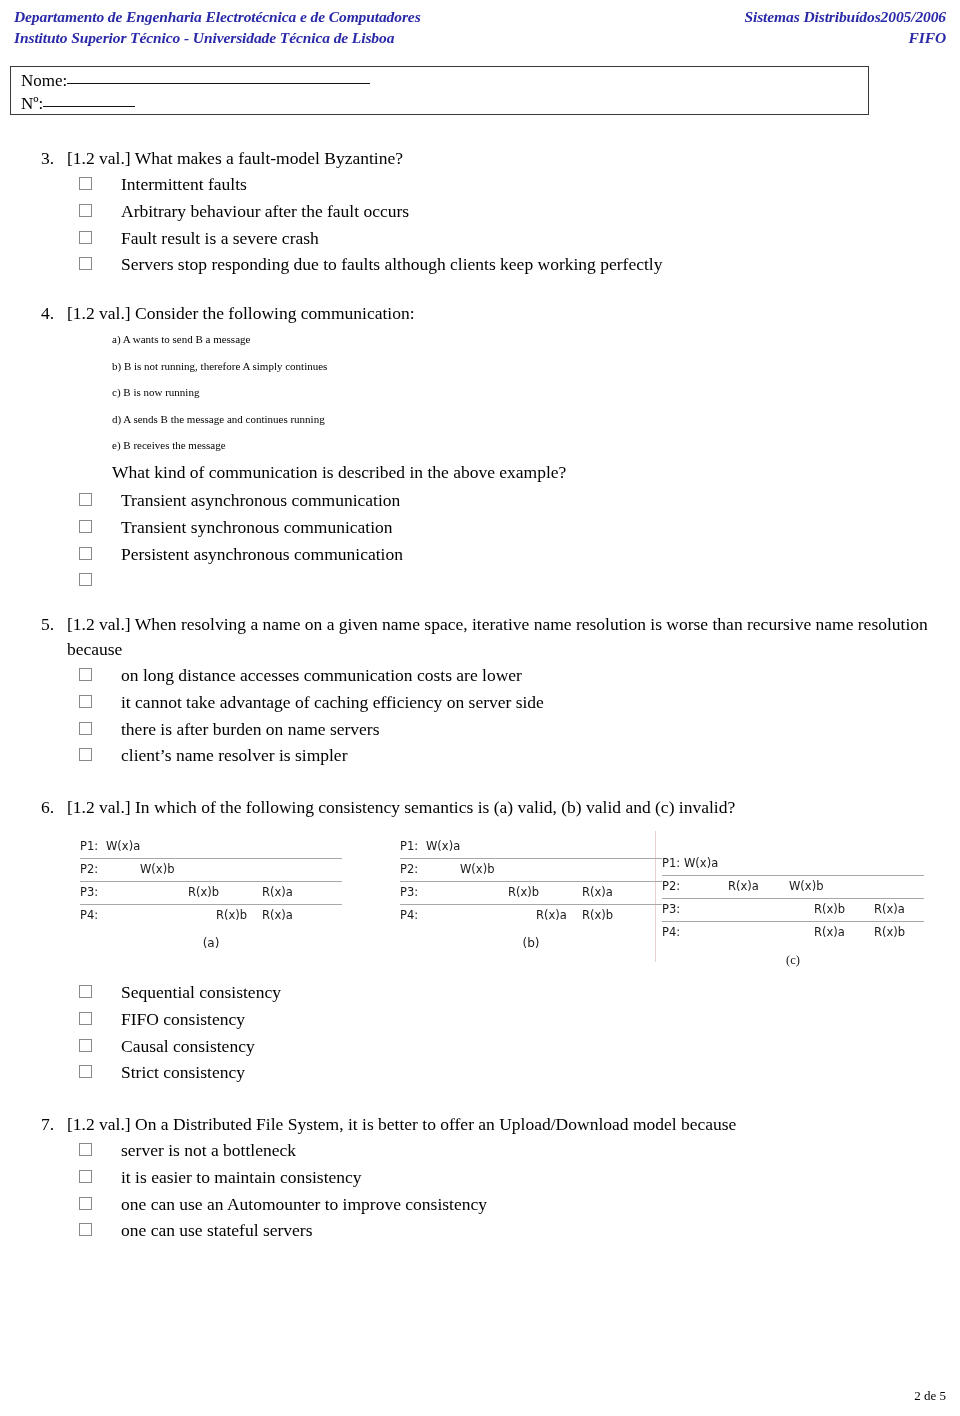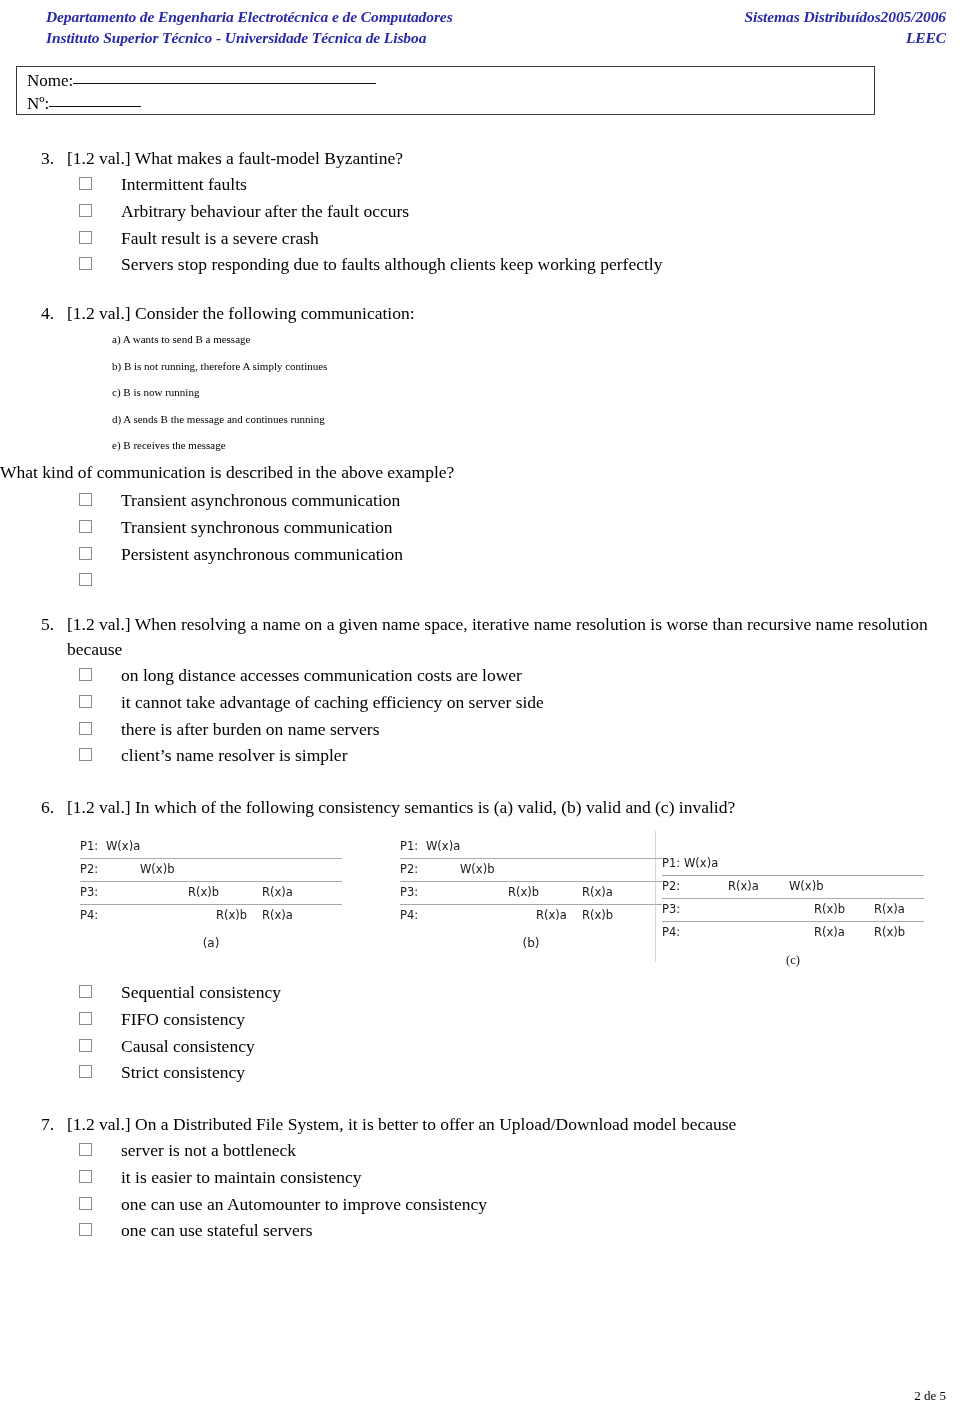--- a/index.html
+++ b/index.html
@@ -25,36 +25,35 @@
     width: 960px;
     height: 56px;
     padding: 6px 14px 0 14px;
     box-sizing: border-box;
   }
   .hdr-row {
     display: flex;
     justify-content: space-between;
     align-items: flex-end;
     line-height: 21px;
-    margin-left: 32px;
   }
   .hdr-left, .hdr-right {
     color: #2a2aa8;
     font-style: italic;
     font-weight: bold;
     font-size: 15.5px;
     white-space: nowrap;
     letter-spacing: -0.1px;
   }
   .hdr-right { text-align: right; }
 
   
   .name-box {
     position: absolute;
-    left: 16px;
+    left: 10px;
     top: 66px;
     width: 859px;
     height: 49px;
     border: 1.6px solid #3a3a3a;
     box-sizing: border-box;
     padding: 2px 4px 0 10px;
   }
   .name-line {
     font-size: 17px;
     line-height: 23px;
@@ -98,20 +97,21 @@
   }
   .sub-lines {
     padding-left: 112px;
     font-size: 11px;
     line-height: 26.5px;
   }
   .sub-lines .sub {
     white-space: nowrap;
   }
   .sub-question {
+    padding-left: 112px;
     font-size: 17.5px;
     line-height: 26.5px;
   }
 
   .opt-list {
     padding-left: 79px;
     margin: 0;
   }
   .opt {
     display: flex;
@@ -191,21 +191,21 @@
 </head>
 <body>
 
 <div class="page-header">
   <div class="hdr-row">
     <div class="hdr-left">Departamento de Engenharia Electrotécnica e de Computadores</div>
     <div class="hdr-right">Sistemas Distribuídos2005/2006</div>
   </div>
   <div class="hdr-row">
     <div class="hdr-left">Instituto Superior Técnico - Universidade Técnica de Lisboa</div>
-    <div class="hdr-right">LEEC</div>
+    <div class="hdr-right">FIFO</div>
   </div>
 </div>
 
 <div class="name-box">
   <div class="name-line">
     <span class="name-label">Nome:</span>
     <span class="rule rule-long"></span>
   </div>
   <div class="name-line">
     <span class="name-label">Nº:</span>

